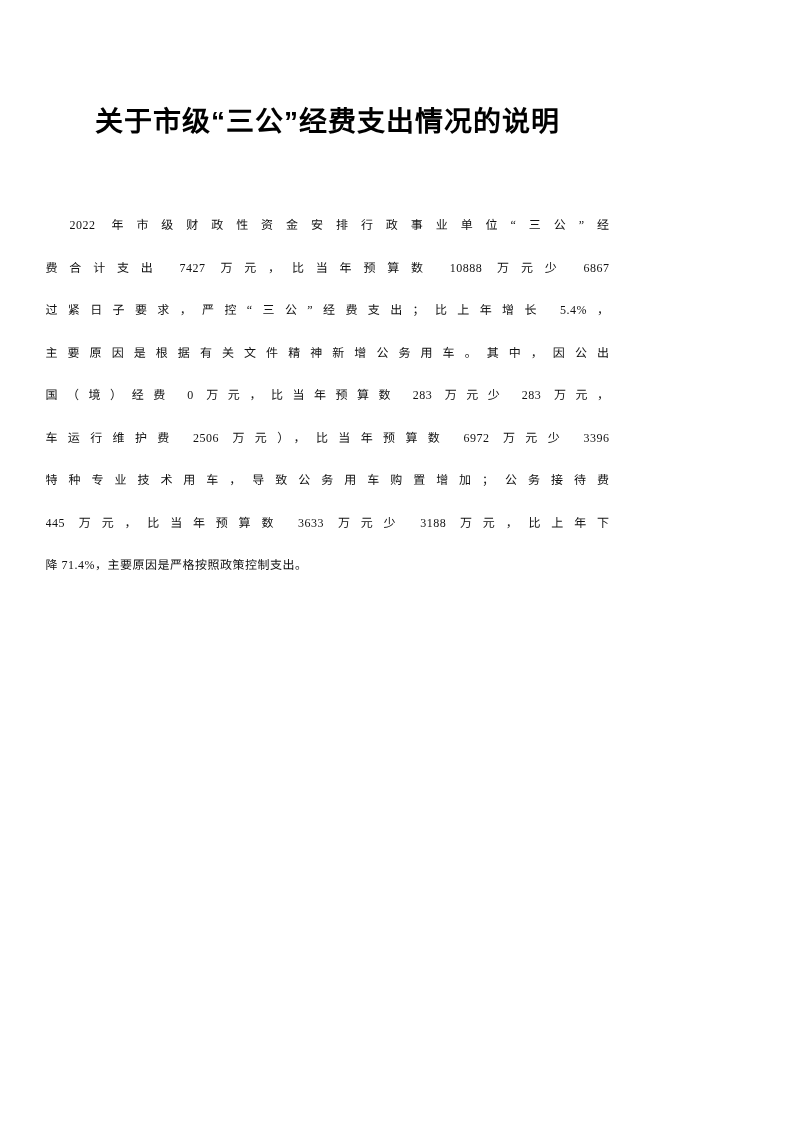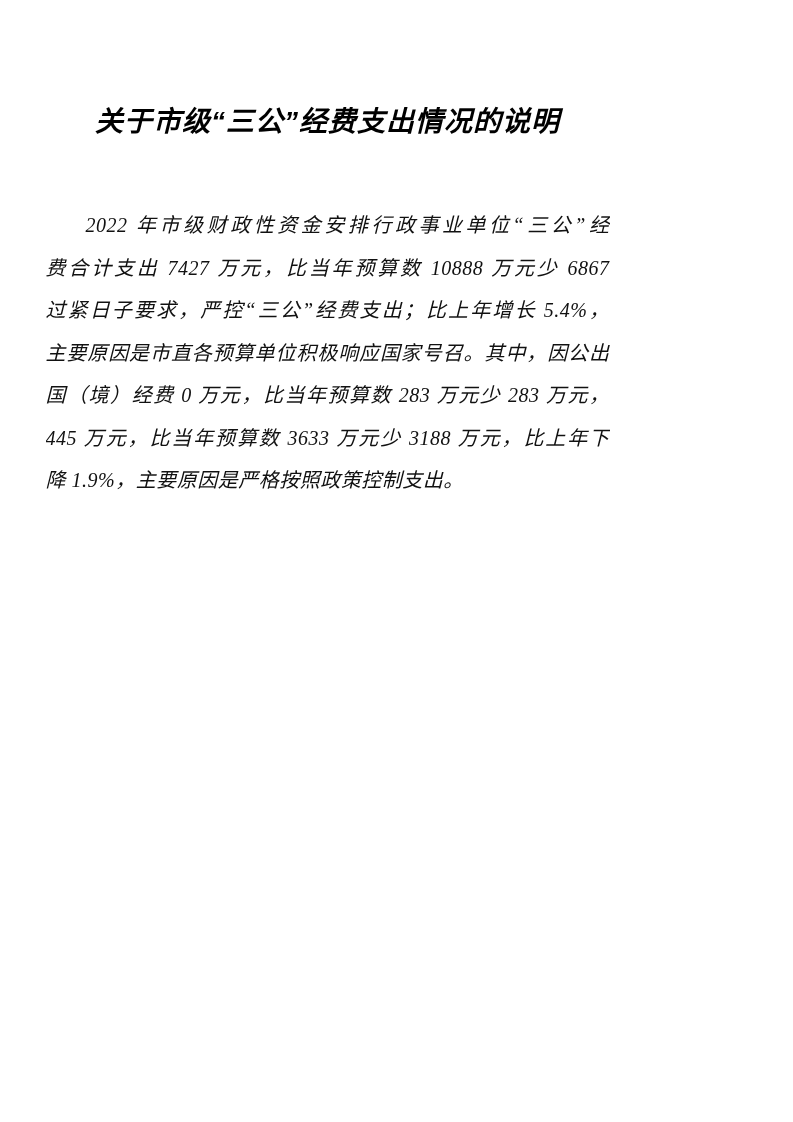--- a/index.html
+++ b/index.html
@@ -5,39 +5,38 @@
   * { box-sizing: border-box; }
   html, body { margin: 0; padding: 0; background: #ffffff; }
   .page {
     position: relative;
     width: 655px;
     height: 1122px;
     background: #ffffff;
     overflow: hidden;
     font-family: "Liberation Serif", "DejaVu Serif", serif;
     color: #000000;
-    font-style: italic;
   }
   .doc-title {
     margin: 0;
     padding-top: 100px;
     text-align: center;
     font-family: "Liberation Sans", "DejaVu Sans", sans-serif;
     font-weight: bold;
     font-size: 28px;
     line-height: 44px;
     letter-spacing: 1px;
     color: #000000;
   }
   .doc-body {
     width: 564px;
     margin: 60px auto 0 auto;
   }
   .body-line {
-    font-size: 20px;
+    font-size: 12px;
     line-height: 42.5px;
     height: 42.5px;
     text-align: justify;
     text-align-last: justify;
     letter-spacing: 0.5px;
     white-space: normal;
     overflow: hidden;
     color: #111111;
   }
   .body-line.first-line {
@@ -49,18 +48,20 @@
 </style>
 </head>
 <body>
 
 <div class="page">
   <h1 class="doc-title">关于市级“三公”经费支出情况的说明</h1>
   <div class="doc-body">
       <div class="body-line first-line">2022 年市级财政性资金安排行政事业单位“三公”经</div>
       <div class="body-line">费合计支出 7427 万元，比当年预算数 10888 万元少 6867</div>
       <div class="body-line">过紧日子要求，严控“三公”经费支出；比上年增长 5.4%，</div>
-      <div class="body-line">主要原因是市直各预算单位积极响应国家号召。其中，因公出</div>
+      <div class="body-line">主要原因是根据有关文件精神新增公务用车。其中，因公出</div>
       <div class="body-line">国（境）经费 0 万元，比当年预算数 283 万元少 283 万元，</div>
+      <div class="body-line">车运行维护费 2506 万元），比当年预算数 6972 万元少 3396</div>
+      <div class="body-line">特种专业技术用车，导致公务用车购置增加；公务接待费</div>
       <div class="body-line">445 万元，比当年预算数 3633 万元少 3188 万元，比上年下</div>
-      <div class="body-line last-line">降 1.9%，主要原因是严格按照政策控制支出。</div>
+      <div class="body-line last-line">降 71.4%，主要原因是严格按照政策控制支出。</div>
     </div>
 </div>
 
 </body></html>

